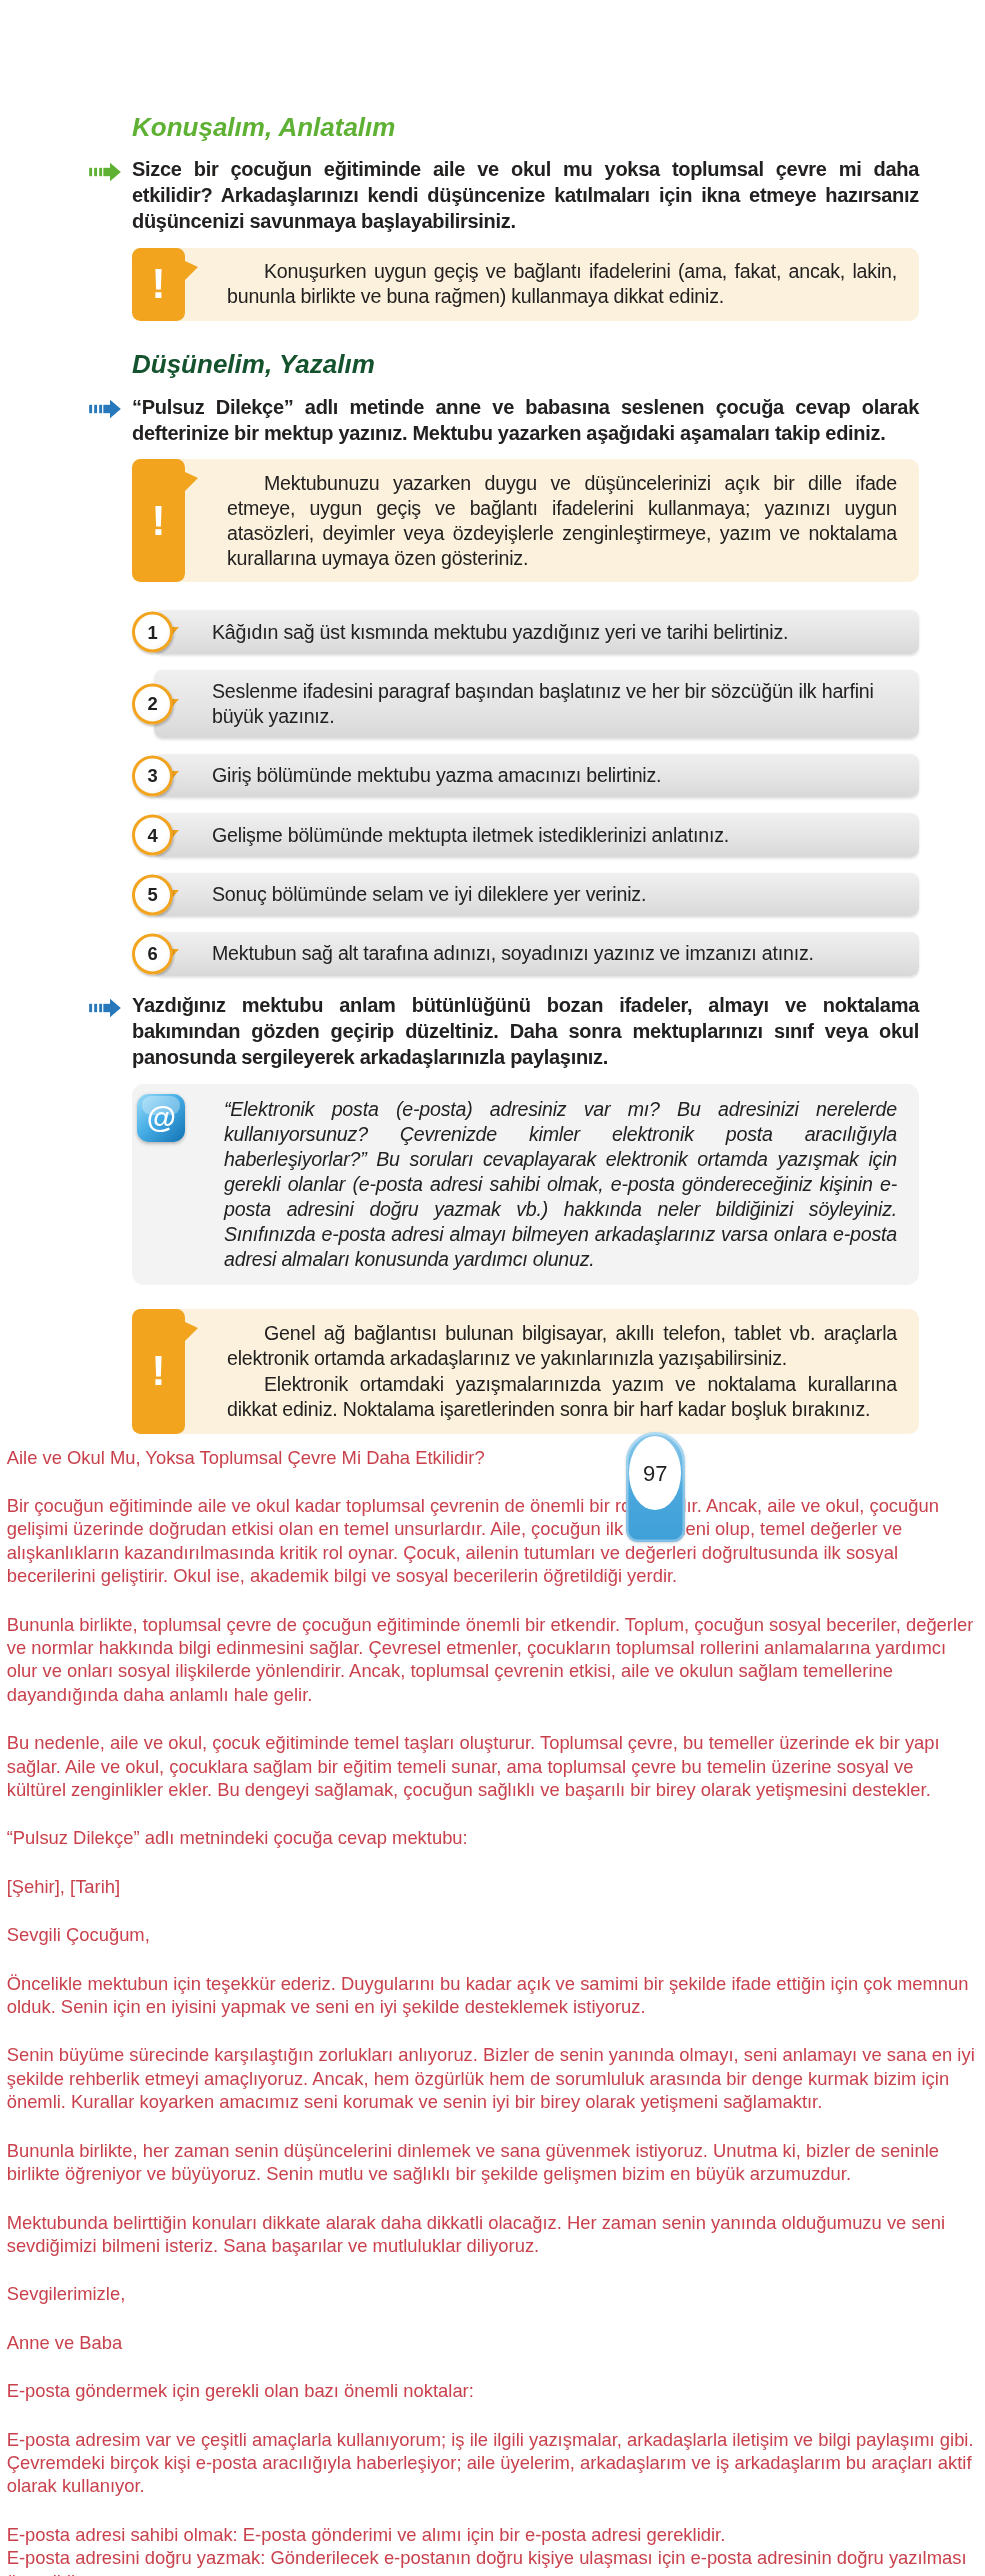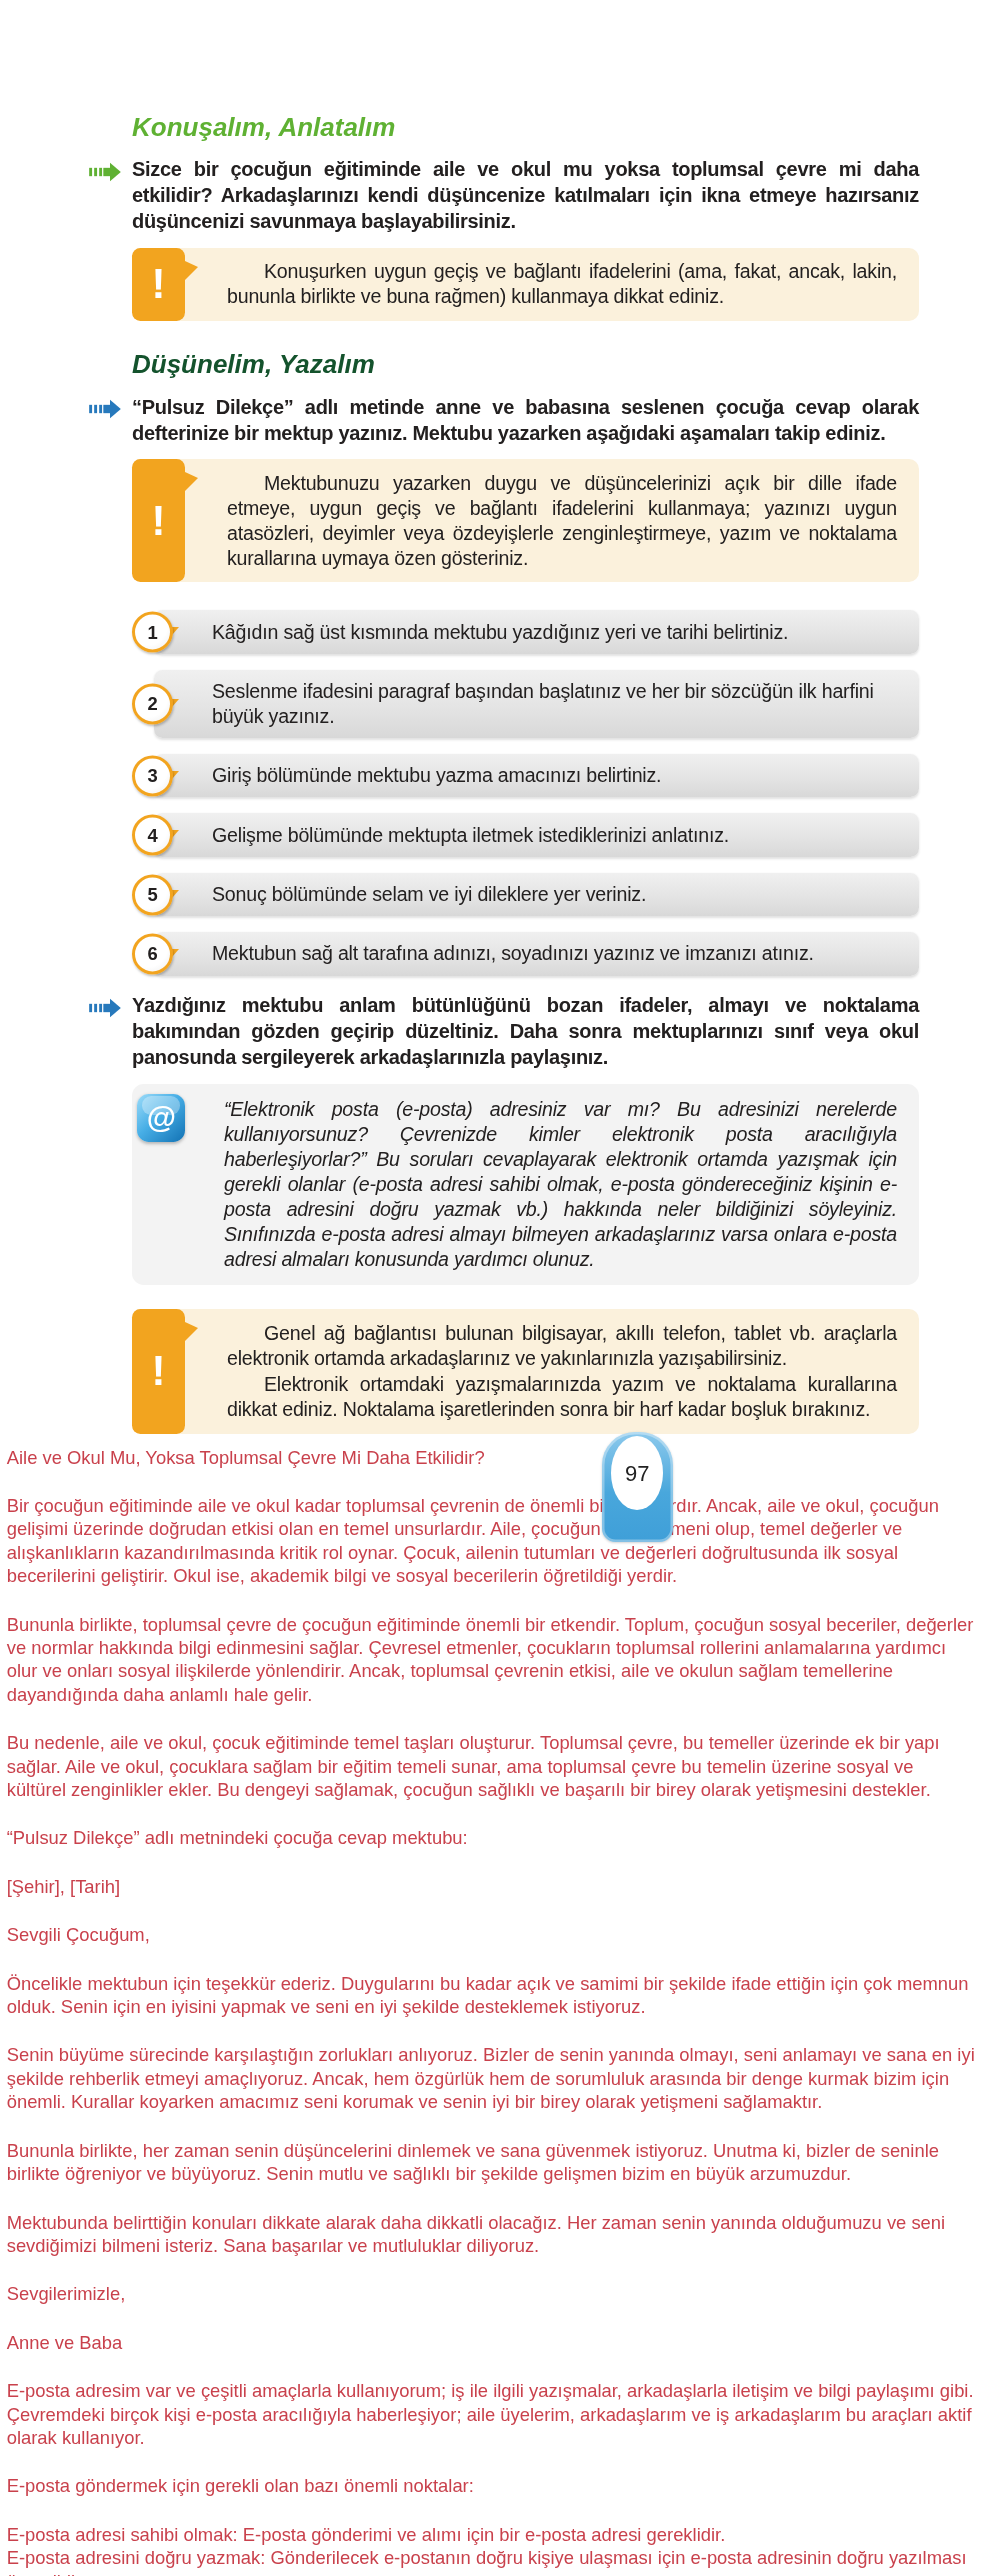--- a/index.html
+++ b/index.html
@@ -56,21 +56,21 @@
           height:18.4px; border-radius:9.2px; background:rgba(255,255,255,0.32); }
   .atbox p { margin:0; font-style:italic; font-size:19.6px; line-height:25px;
           text-align:justify; letter-spacing:-0.2px; }
 
   
   .ans { position:relative; margin:11.7px 8.4px 0 6.7px; color:#c9414c;
          font-size:18.4px; line-height:23.4px; }
   .ans p { margin:0 0 25px; }
   .ans .tight { margin-bottom:0; }
 
-  .pin { position:absolute; left:595px; top:-13.4px; width:71px; height:110px;
+  .pin { position:absolute; left:619px; top:-13.4px; width:59px; height:110px;
          border-radius:33px 33px 13.4px 13.4px;
          background:linear-gradient(180deg,#8cc9ec 0%,#49a7dc 55%,#3f9fd8 100%);
          box-shadow:inset 0 0 0 2.5px rgba(255,255,255,0.35), 0 0.8px 2.5px rgba(0,0,0,0.2);
          z-index:3; }
   .pin-inner { width:52px; height:74px; margin:4.2px auto 0; background:#fff;
          border-radius:50%; display:flex; align-items:center; justify-content:center;
          color:#222; font-size:22px; }
 </style>
 </head>
 <body>
@@ -181,19 +181,19 @@
   <p>Bu nedenle, aile ve okul, çocuk eğitiminde temel taşları oluşturur. Toplumsal çevre, bu temeller üzerinde ek bir yapı sağlar. Aile ve okul, çocuklara sağlam bir eğitim temeli sunar, ama toplumsal çevre bu temelin üzerine sosyal ve kültürel zenginlikler ekler. Bu dengeyi sağlamak, çocuğun sağlıklı ve başarılı bir birey olarak yetişmesini destekler.</p>
   <p>“Pulsuz Dilekçe” adlı metnindeki çocuğa cevap mektubu:</p>
   <p>[Şehir], [Tarih]</p>
   <p>Sevgili Çocuğum,</p>
   <p>Öncelikle mektubun için teşekkür ederiz. Duygularını bu kadar açık ve samimi bir şekilde ifade ettiğin için çok memnun olduk. Senin için en iyisini yapmak ve seni en iyi şekilde desteklemek istiyoruz.</p>
   <p>Senin büyüme sürecinde karşılaştığın zorlukları anlıyoruz. Bizler de senin yanında olmayı, seni anlamayı ve sana en iyi şekilde rehberlik etmeyi amaçlıyoruz. Ancak, hem özgürlük hem de sorumluluk arasında bir denge kurmak bizim için önemli. Kurallar koyarken amacımız seni korumak ve senin iyi bir birey olarak yetişmeni sağlamaktır.</p>
   <p>Bununla birlikte, her zaman senin düşüncelerini dinlemek ve sana güvenmek istiyoruz. Unutma ki, bizler de seninle birlikte öğreniyor ve büyüyoruz. Senin mutlu ve sağlıklı bir şekilde gelişmen bizim en büyük arzumuzdur.</p>
   <p>Mektubunda belirttiğin konuları dikkate alarak daha dikkatli olacağız. Her zaman senin yanında olduğumuzu ve seni sevdiğimizi bilmeni isteriz. Sana başarılar ve mutluluklar diliyoruz.</p>
   <p>Sevgilerimizle,</p>
   <p>Anne ve Baba</p>
+  <p>E-posta göndermek için gerekli olan bazı önemli noktalar:</p>
   <p>E-posta adresim var ve çeşitli amaçlarla kullanıyorum; iş ile ilgili yazışmalar, arkadaşlarla iletişim ve bilgi paylaşımı gibi. Çevremdeki birçok kişi e-posta aracılığıyla haberleşiyor; aile üyelerim, arkadaşlarım ve iş arkadaşlarım bu araçları aktif olarak kullanıyor.</p>
-  <p>E-posta göndermek için gerekli olan bazı önemli noktalar:</p>
   <p class="tight">E-posta adresi sahibi olmak: E-posta gönderimi ve alımı için bir e-posta adresi gereklidir.</p>
   <p class="tight">E-posta adresini doğru yazmak: Gönderilecek e-postanın doğru kişiye ulaşması için e-posta adresinin doğru yazılması önemlidir.</p>
 
 </div>
 
 
 </body></html>

